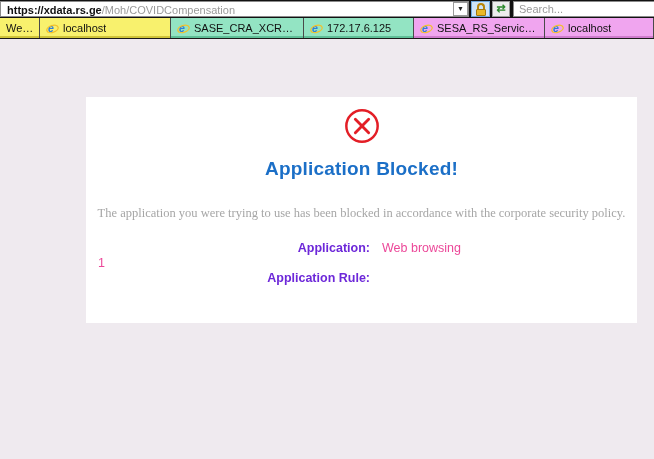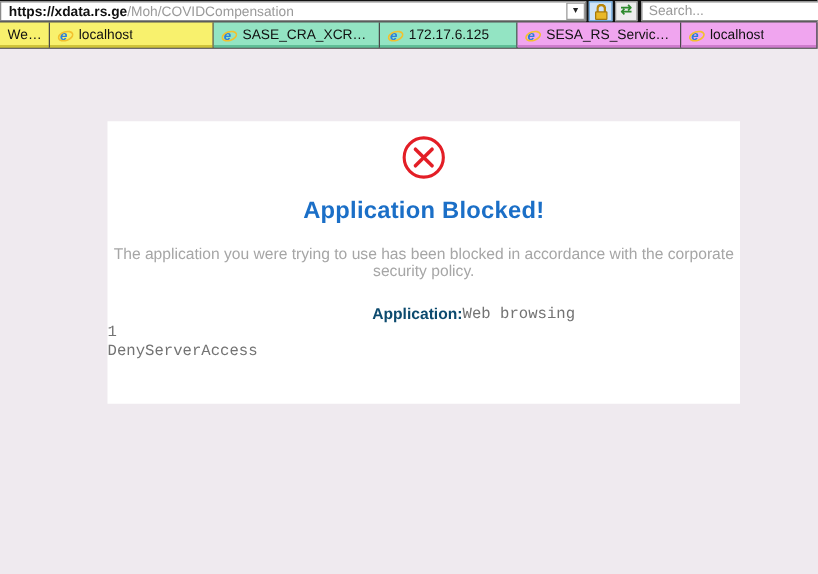--- a/index.html
+++ b/index.html
@@ -37,29 +37,29 @@
   .tab-label { overflow:hidden; text-overflow:ellipsis; }
   .tab-yellow { background:#f8f16d; box-shadow:inset 0 -2px 0 #cfc43a; }
   .tab-mint   { background:#93e4c3; box-shadow:inset 0 -2px 0 #5fbf97; }
   .tab-pink   { background:#f0a5ef; box-shadow:inset 0 -2px 0 #cf7ccd; }
   .t1 { width:40px; } .t2 { width:131px; } .t3 { width:133px; }
   .t4 { width:110px; } .t5 { width:131px; } .t6 { flex:1; }
   .ie-icon { flex:0 0 13px; height:13px; }
 
   
   .page-bg { position:absolute; left:0; top:39px; width:654px; height:420px; background:#efeaef; }
-  .card { position:absolute; left:86px; top:58px; width:506px; height:226px; background:#ffffff; }
+  .card { position:absolute; left:86px; top:58px; width:551px; height:226px; background:#ffffff; }
   .alert-icon { display:block; margin:10px auto 0; }
   .blocked-title { margin-top:13px; text-align:center; font-size:19px; font-weight:bold;
                    color:#1b6fc7; letter-spacing:0.2px; }
-  .blocked-msg { margin-top:16px; text-align:center; font-size:12.5px; color:#a6a6a6; }
+  .blocked-msg { margin-top:26px; text-align:center; font-size:12.5px; color:#a6a6a6;font-family:Liberation Serif, serif; }
   .details { margin-top:20px; }
   .detail-row { display:flex; line-height:15px; font-size:12.5px; }
-  .detail-label { width:284px; text-align:right; font-weight:bold; color:#0c4a6e; }
-  .detail-value { margin-left:0; color:#737373;font-family:Liberation Mono, monospace; }
+  .detail-label { width:284px; text-align:right; font-weight:bold; color:#6d28d9; }
+  .detail-value { margin-left:12px; color:#ec4899; }
 </style>
 </head>
 <body>
 
 <div class="chrome-top">
   <div class="url-field">
     <span class="url-domain">https://xdata.rs.ge</span><span class="url-path">/Moh/COVIDCompensation</span>
   </div>
   <div class="url-drop">
     <span>▼</span>
@@ -128,17 +128,17 @@
     <div class="blocked-msg">The application you were trying to use has been blocked in accordance with the corporate security policy.</div>
     <div class="details">
       <div class="detail-row">
         <div class="detail-label">Application:</div>
         <div class="detail-value">Web browsing</div>
       </div>
       <div class="detail-row">
         <div class="detail-value">1</div>
       </div>
       <div class="detail-row">
-        <div class="detail-value">DenyServerAccess</div>
+        <div class="detail-label">Application Rule:</div>
       </div>
     </div>
   </div>
 </div>
 
 </body></html>

